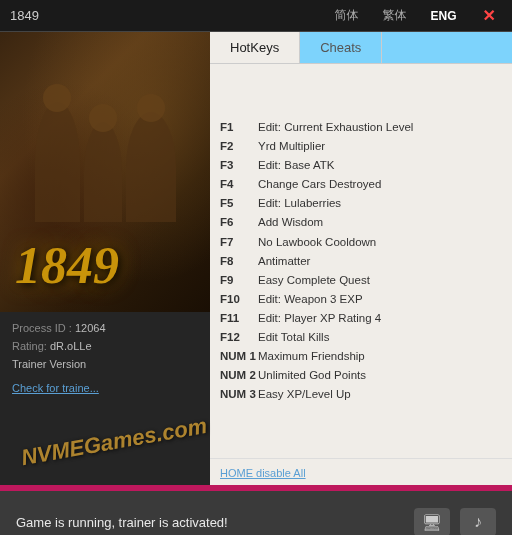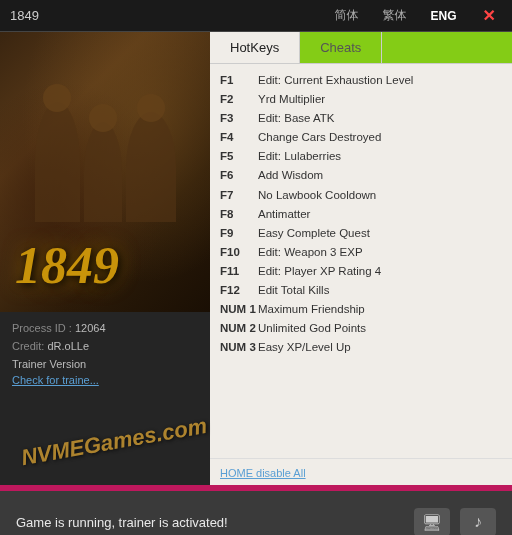--- a/index.html
+++ b/index.html
@@ -137,21 +137,21 @@
       margin-top: 12px;
     }
     .credit-row {
       color: #bbb;
       font-size: 11px;
       margin-bottom: 6px;
     }
     .trainer-row {
       color: #bbb;
       font-size: 11px;
-      margin-bottom: 0;
+      margin-bottom: 8px;
     }
     .check-link {
       color: #5a9fd4;
       font-size: 11px;
       text-decoration: underline;
       cursor: pointer;
     }
     .watermark {
       position: absolute;
       bottom: 80px;
@@ -167,40 +167,41 @@
 
     
     .right-panel {
       flex: 1;
       background: #f0ede8;
       display: flex;
       flex-direction: column;
     }
     .tabs-bar {
       display: flex;
-      background: #84cc16;
+      background: #7dd3fc;
       border-bottom: 1px solid #ccc;
     }
     .tab {
       padding: 8px 20px;
       font-size: 13px;
       color: #555;
       cursor: pointer;
       border-right: 1px solid #ccc;
     }
     .tab.active {
       background: #f0ede8;
       color: #222;
       font-weight: 500;
     }
 
     .hotkeys-list {
       padding: 8px 10px;
       flex: 1;
       overflow: hidden;
+      margin-top: 47px;
     }
     .hotkey-item {
       display: flex;
       align-items: baseline;
       margin-bottom: 3px;
       line-height: 1.4;
     }
     .hk-key {
       color: #333;
       font-size: 11.5px;
@@ -280,21 +281,21 @@
         <div class="figure" style="height:100px;width:38px;margin-top:20px;"></div>
         <div class="figure" style="height:110px;width:50px;"></div>
       </div>
       <span class="game-title-text">1849</span>
     </div>
     <div class="bottom-left-panel">
       <div class="info-row">
         <span class="info-label">Process ID : </span><span>12064</span>
       </div>
       <div class="credit-row">
-        <span class="info-label">Credit: </span><span>dR.oLLe</span>
+        <span class="info-label">Rating: </span><span>dR.oLLe</span>
       </div>
       <div class="trainer-row">
         <span>Trainer Version</span>
       </div>
       <div>
         <span class="check-link">Check for traine...</span>
       </div>
     </div>
   </div>
 

